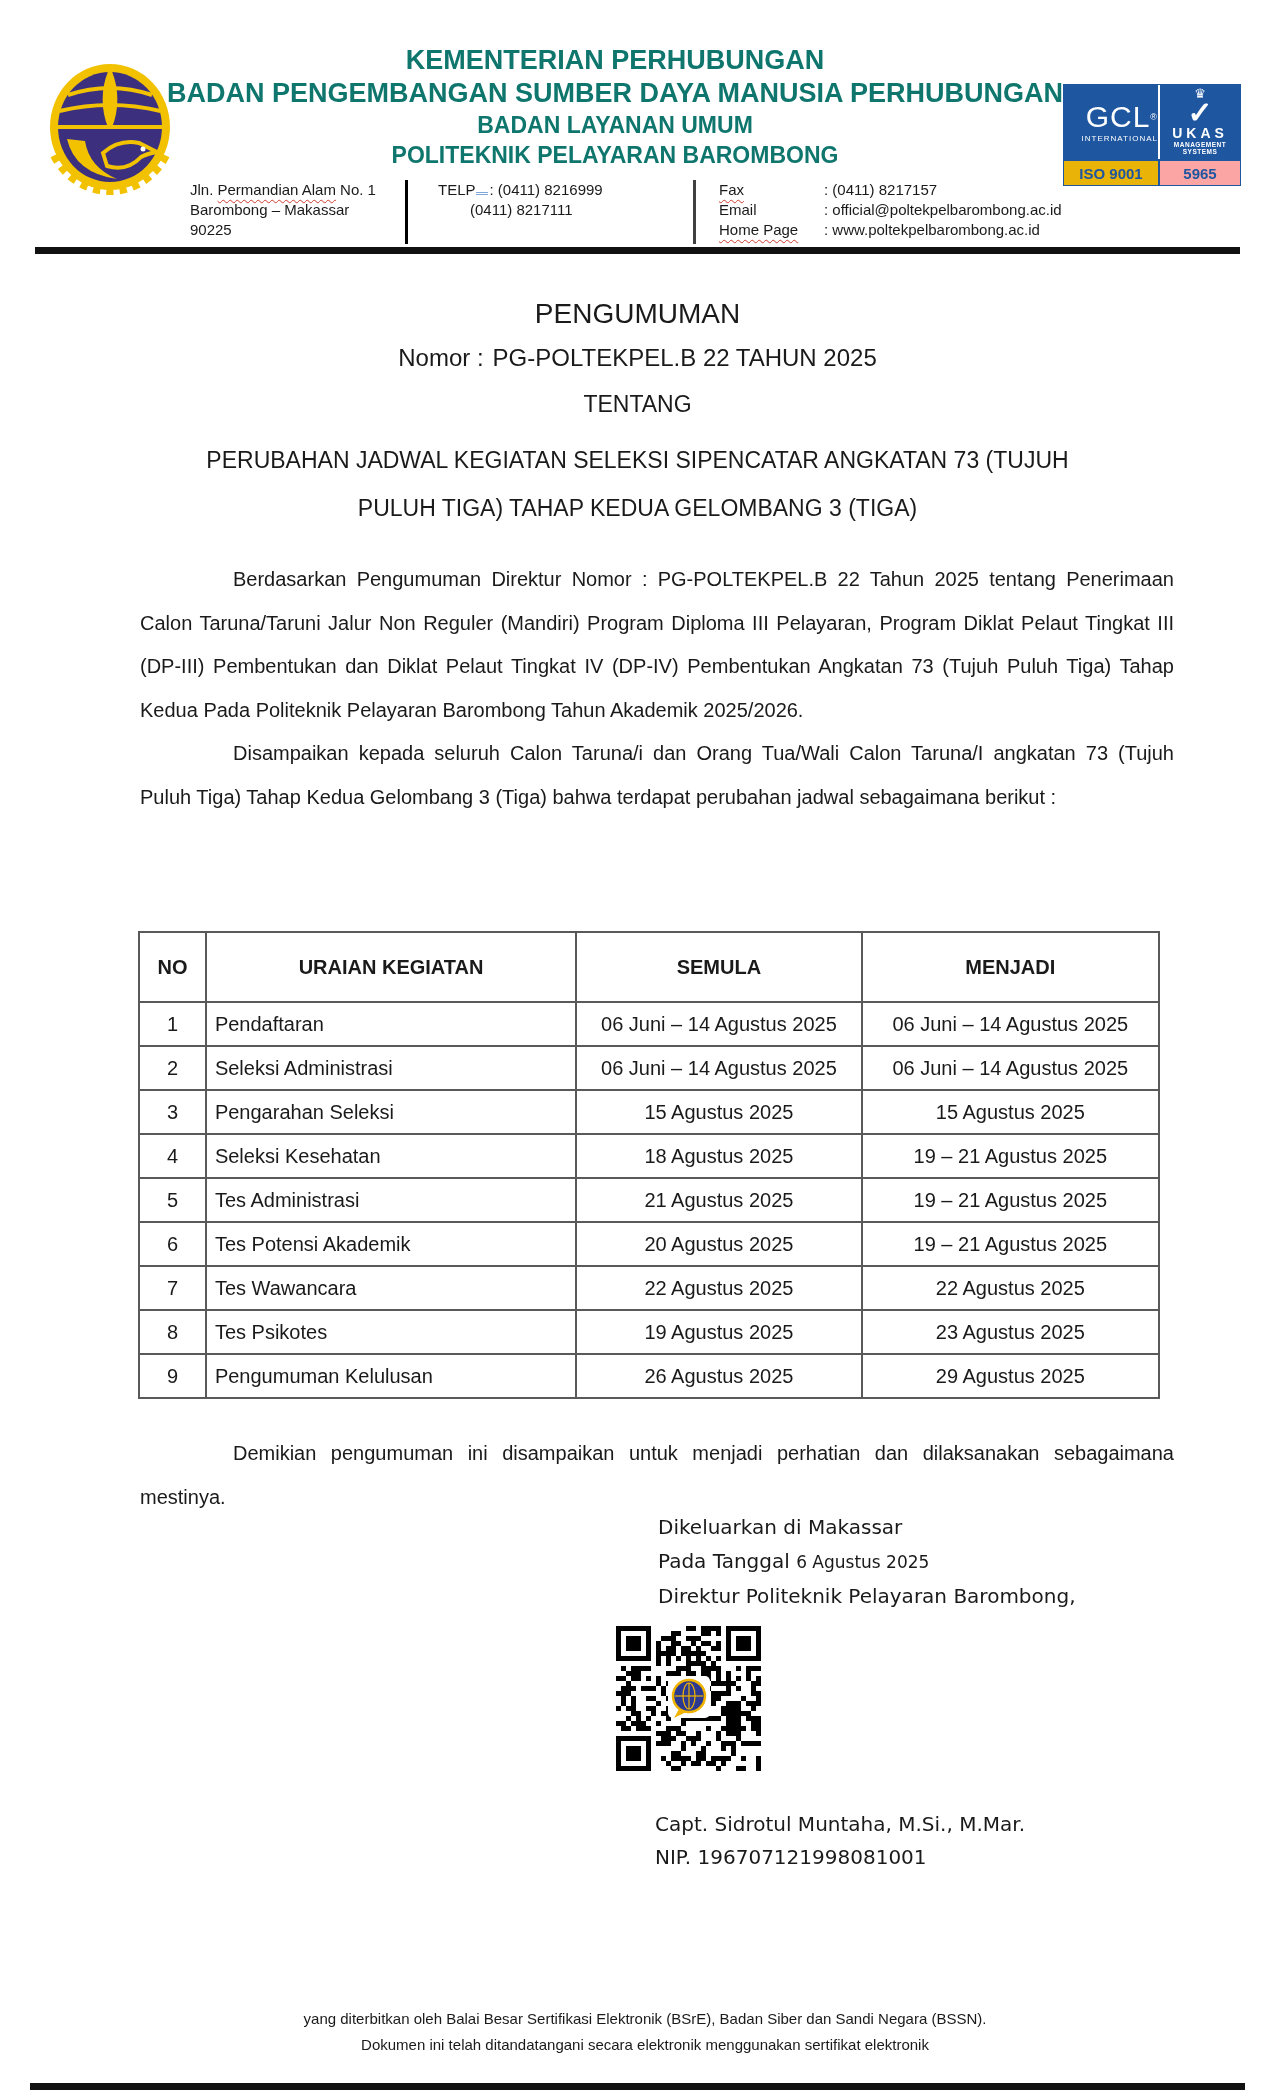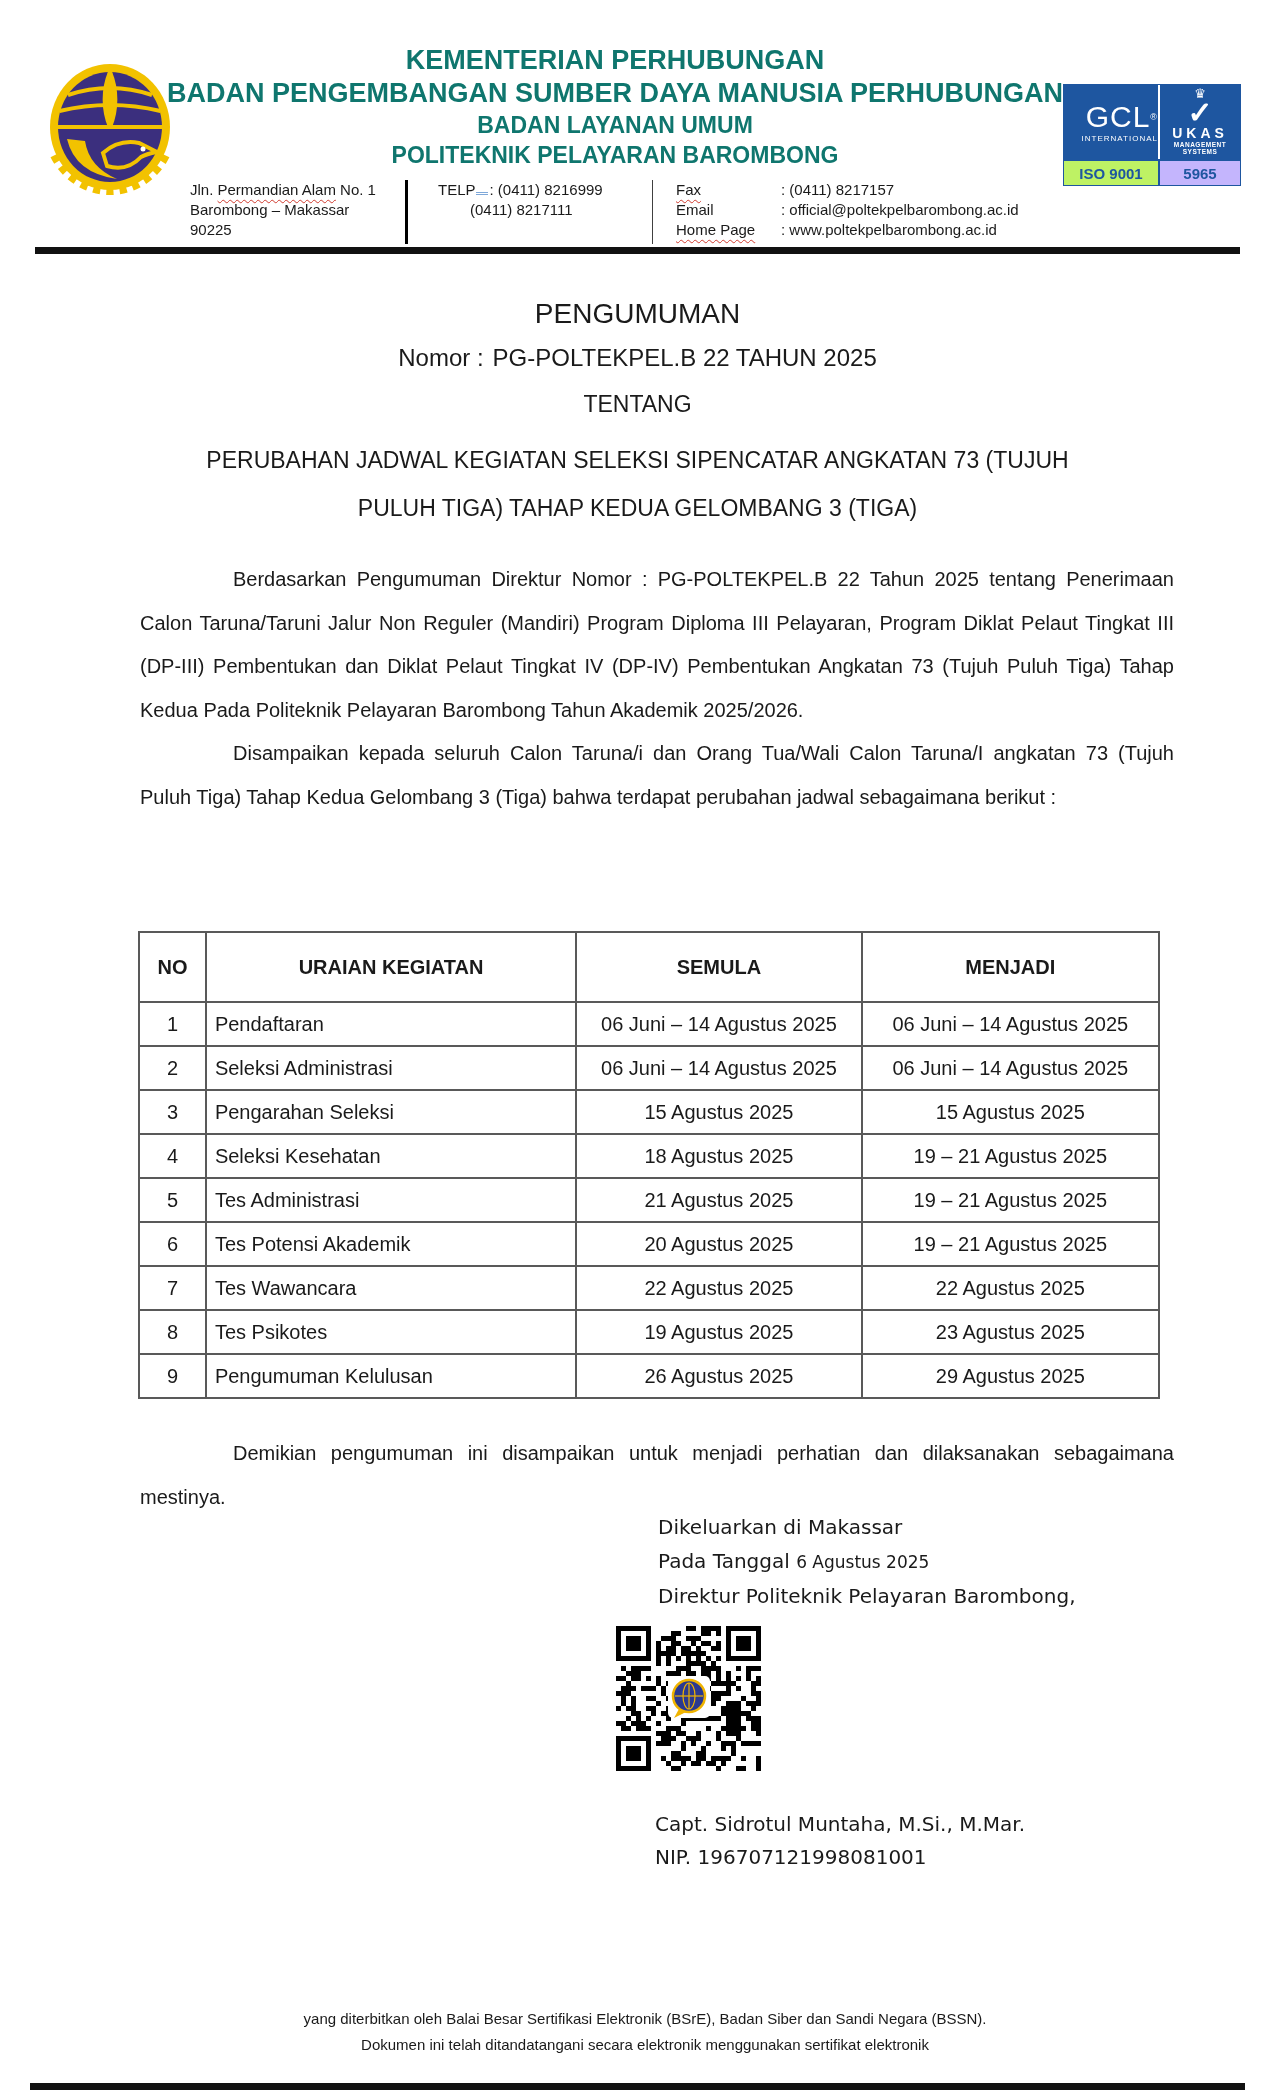--- a/index.html
+++ b/index.html
@@ -26,29 +26,29 @@
   .gcl-cell{background:var(--badge-blue);border-right:2px solid #fff;color:#fff;display:flex;flex-direction:column;
             align-items:flex-end;justify-content:center;}
   .gcl-word{font-size:30px;letter-spacing:1px;line-height:30px;font-weight:normal;}
   .gcl-reg{font-size:9px;vertical-align:top;}
   .gcl-sub{font-size:8px;letter-spacing:1px;margin-top:2px;}
   .ukas-cell{background:var(--badge-blue);color:#fff;display:flex;flex-direction:column;align-items:center;justify-content:flex-start;padding-top:2px;}
   .crown{font-size:13px;line-height:13px;}
   .check{font-size:30px;line-height:26px;font-weight:bold;}
   .ukas-word{font-size:14px;letter-spacing:4px;line-height:15px;font-weight:bold;}
   .ukas-sub{font-size:6.5px;letter-spacing:.5px;line-height:7px;text-align:center;font-weight:bold;}
-  .iso-cell{background:#bef264;color:var(--badge-blue);font-weight:bold;font-size:15px;display:flex;align-items:center;
+  .iso-cell{background:#eab308;color:var(--badge-blue);font-weight:bold;font-size:15px;display:flex;align-items:center;
             justify-content:center;border-top:2px solid var(--badge-blue);border-right:2px solid var(--badge-blue);text-align:right;}
-  .num-cell{background:#c4b5fd;color:var(--badge-blue);font-weight:bold;font-size:15px;display:flex;align-items:center;
+  .num-cell{background:#fca5a5;color:var(--badge-blue);font-weight:bold;font-size:15px;display:flex;align-items:center;
             justify-content:center;border-top:2px solid var(--badge-blue);}
 
   .contact{position:absolute;left:190px;top:180px;display:flex;font-size:15px;line-height:20px;height:64px;}
   .c-col1{width:215px;}
   .c-col2{width:247px;border-left:3px solid #000;padding-left:30px;}
-  .c-col3{width:470px;border-left:1px solid #404040;padding-left:23px;}
+  .c-col3{width:470px;border-left:3px solid #404040;padding-left:23px;margin-left:41px;}
   .c-row{display:flex;}
   .c-label{width:105px;flex:0 0 105px;}
   .telp-line2{margin-left:32px;}
   .sp-err{text-decoration:underline;text-decoration-style:wavy;text-decoration-color:#d03b2f;
           text-decoration-thickness:1px;text-underline-offset:4px;}
   .gr-mark{display:inline-block;width:12px;height:13px;border-bottom:3px double #7fa8d9;margin-right:2px;}
 
   .double-rule{position:absolute;left:35px;top:247px;width:1205px;height:4px;
                border-top:5px solid #111;border-bottom:2px solid #111;}
 

